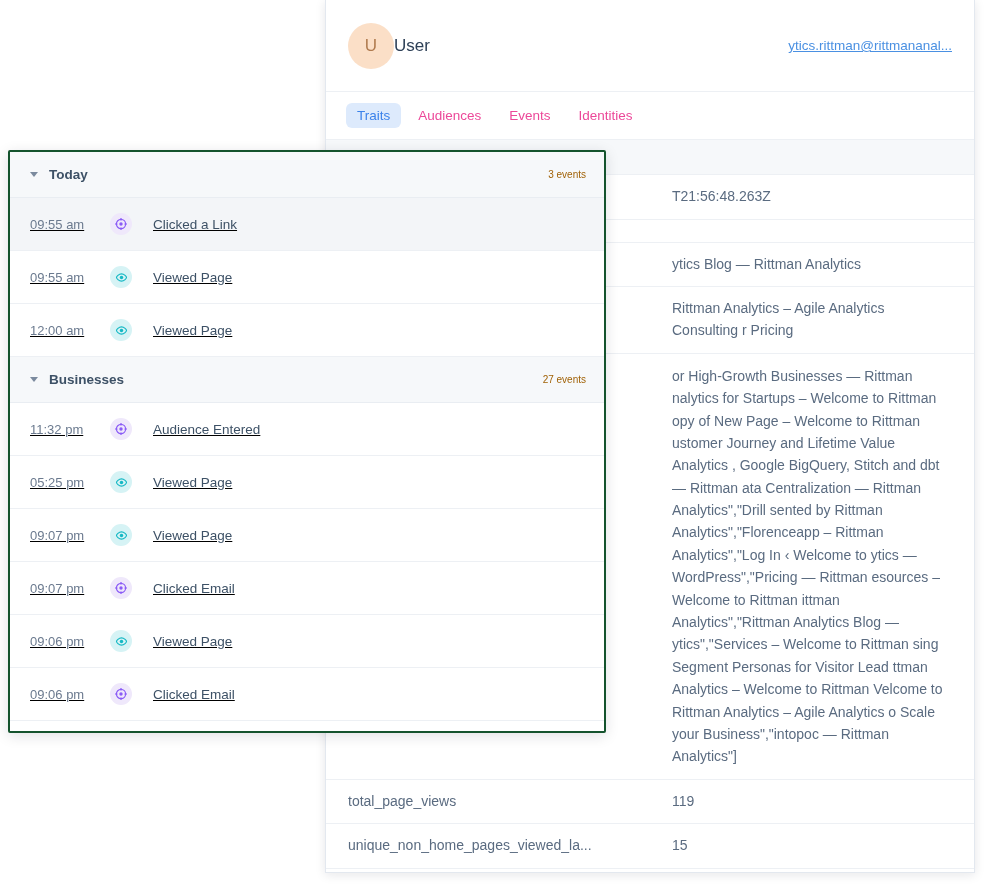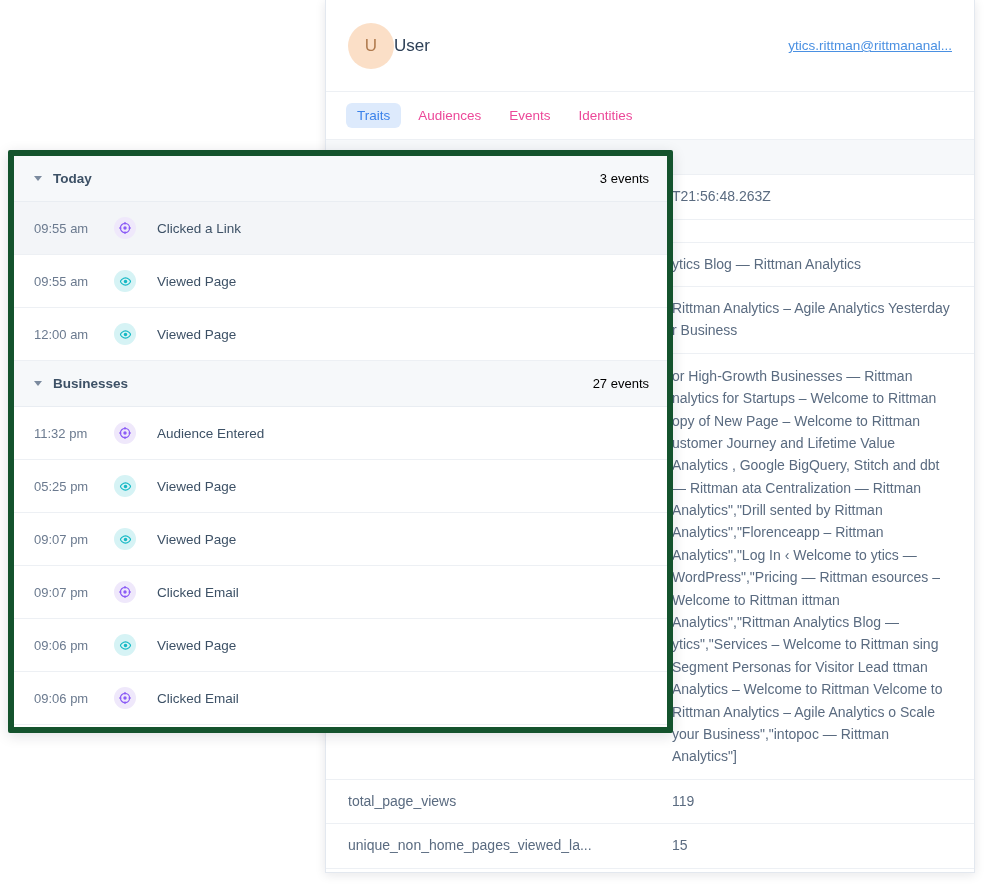--- a/index.html
+++ b/index.html
@@ -116,24 +116,24 @@
     overflow: hidden;
     text-overflow: ellipsis;
   }
   .traits-table tr.tall td { line-height: 1.6; }
 
   
   .events-panel {
     position: absolute;
     left: 8px;
     top: 150px;
-    width: 665px;
+    width: 598px;
     height: 583px;
     background: #ffffff;
-    border: 6px solid #14532d;
+    border: 2px solid #14532d;
     border-radius: 2px;
     box-shadow: 0 3px 14px rgba(16, 24, 40, 0.13);
     box-sizing: border-box;
     overflow: hidden;
   }
   .group-header {
     display: flex;
     align-items: center;
     height: 46px;
     padding: 0 18px 0 20px;
@@ -150,32 +150,33 @@
     margin-right: 11px;
     flex: 0 0 auto;
   }
   .group-title {
     font-size: 13.5px;
     color: #3d5166;
     font-weight: bold;
   }
   .group-count {
     margin-left: auto;
-    font-size: 13px;
-    color: #000000;
+    font-size: 10px;
+    color: #a16207;
   }
 
   .event-row {
     display: flex;
     align-items: center;
     height: 53px;
     padding: 0 20px;
     box-sizing: border-box;
     border-bottom: 1px solid #edf0f4;
     background: #ffffff;
+    text-decoration: underline;
   }
   .event-row.hl { background: #f3f5f8; }
   .event-time {
     font-size: 13px;
     color: #6b7a8f;
     width: 80px;
     flex: 0 0 auto;
   }
   .event-icon {
     width: 22px;
@@ -230,21 +231,21 @@
       <tr>
         <td class="k"></td>
         <td></td>
       </tr>
       <tr>
         <td class="k"></td>
         <td>ytics Blog — Rittman Analytics</td>
       </tr>
       <tr>
         <td class="k"></td>
-        <td>Rittman Analytics – Agile Analytics Yesterday r Business</td>
+        <td>Rittman Analytics – Agile Analytics Consulting r Pricing</td>
       </tr>
       <tr class="tall">
         <td class="k"></td>
         <td>or High-Growth Businesses — Rittman nalytics for Startups – Welcome to Rittman opy of New Page – Welcome to Rittman ustomer Journey and Lifetime Value Analytics , Google BigQuery, Stitch and dbt — Rittman ata Centralization — Rittman Analytics","Drill sented by Rittman Analytics","Florenceapp – Rittman Analytics","Log In ‹ Welcome to ytics — WordPress","Pricing — Rittman esources – Welcome to Rittman ittman Analytics","Rittman Analytics Blog — ytics","Services – Welcome to Rittman sing Segment Personas for Visitor Lead ttman Analytics – Welcome to Rittman Velcome to Rittman Analytics – Agile Analytics o Scale your Business","intopoc — Rittman Analytics"]</td>
       </tr>
       <tr>
         <td class="k">total_page_views</td>
         <td>119</td>
       </tr>
       <tr>

